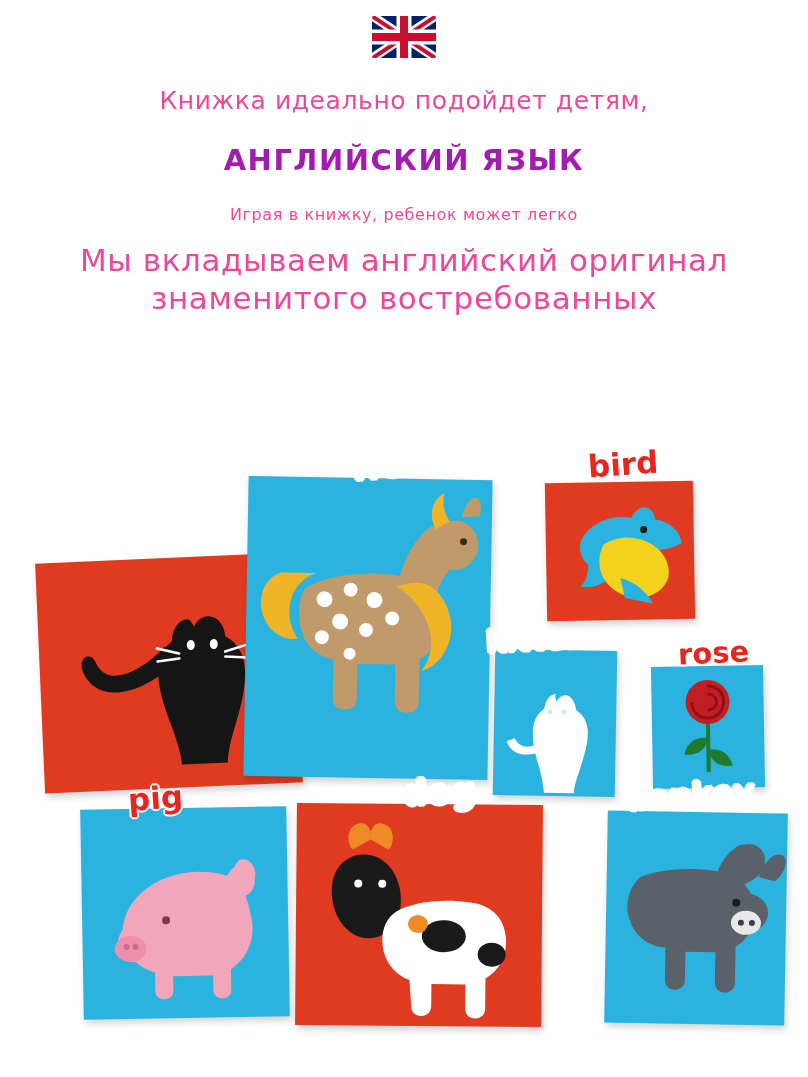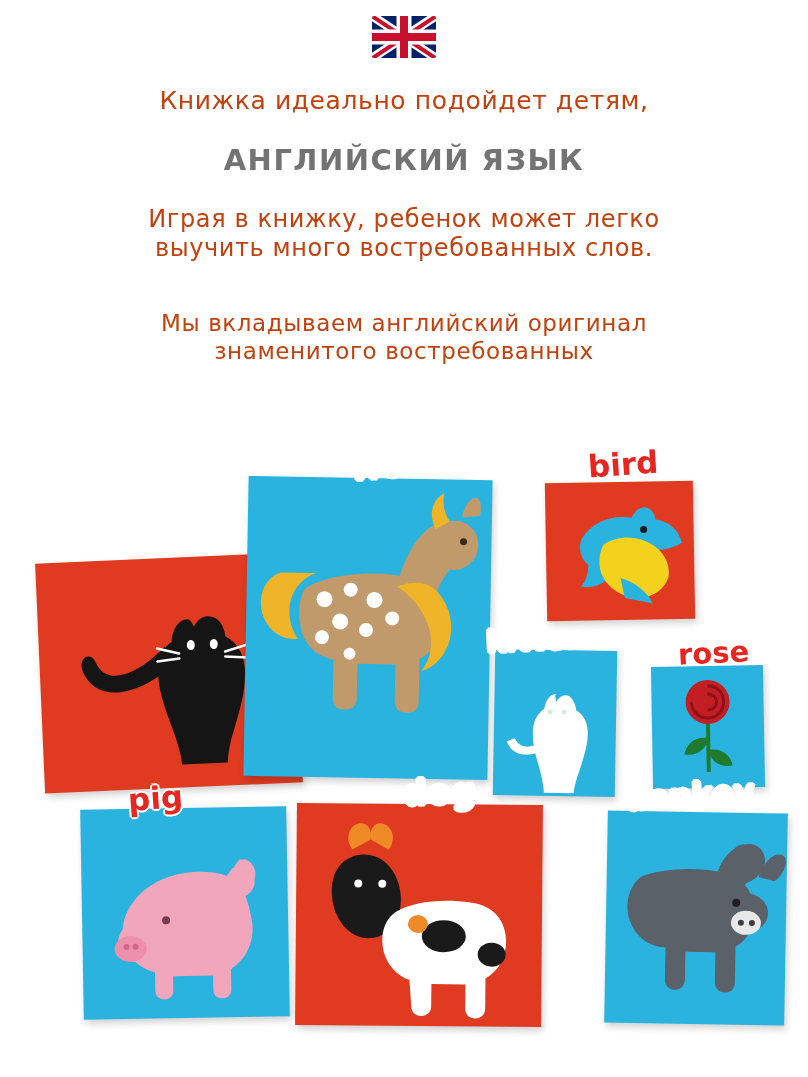--- a/index.html
+++ b/index.html
@@ -92,48 +92,48 @@
 
   
   .text-block {
     position: absolute;
     top: 86px;
     left: 0;
     width: 808px;
     text-align: center;
   }
   .para {
-    color: #c2410c;
+    color: #ec4899;
     font-family: "DejaVu Sans", sans-serif;
     font-weight: 400;
     letter-spacing: 0.6px;
     line-height: 1.22;
   }
   .para-1 {
     font-size: 25px;
     margin: 0 auto;
     width: 700px;
   }
   .headline {
-    color: #737373;
+    color: #a21caf;
     font-size: 29px;
     font-weight: bold;
     letter-spacing: 1.5px;
     margin-top: 26px;
   }
   .para-2 {
-    font-size: 24px;
+    font-size: 16px;
     margin-top: 28px;
     width: 720px;
     margin-left: auto;
     margin-right: auto;
   }
   .para-3 {
-    font-size: 23px;
-    margin-top: 46px;
+    font-size: 31px;
+    margin-top: 18px;
     width: 700px;
     margin-left: auto;
     margin-right: auto;
   }
 
   
   .photo {
     position: absolute;
     top: 420px;
     left: 0;
@@ -193,21 +193,20 @@
   </div>
 </div>
 
 <div class="text-block">
   <div class="para para-1">
     <div>Книжка идеально подойдет детям,</div>
   </div>
   <div class="headline">АНГЛИЙСКИЙ ЯЗЫК</div>
   <div class="para para-2">
     <div>Играя в книжку, ребенок может легко</div>
-    <div>выучить много востребованных слов.</div>
   </div>
   <div class="para para-3">
     <div>Мы вкладываем английский оригинал</div>
     <div>знаменитого востребованных</div>
   </div>
 </div>
 
 <div class="photo">
 
   <div class="card" id="card-cat">

